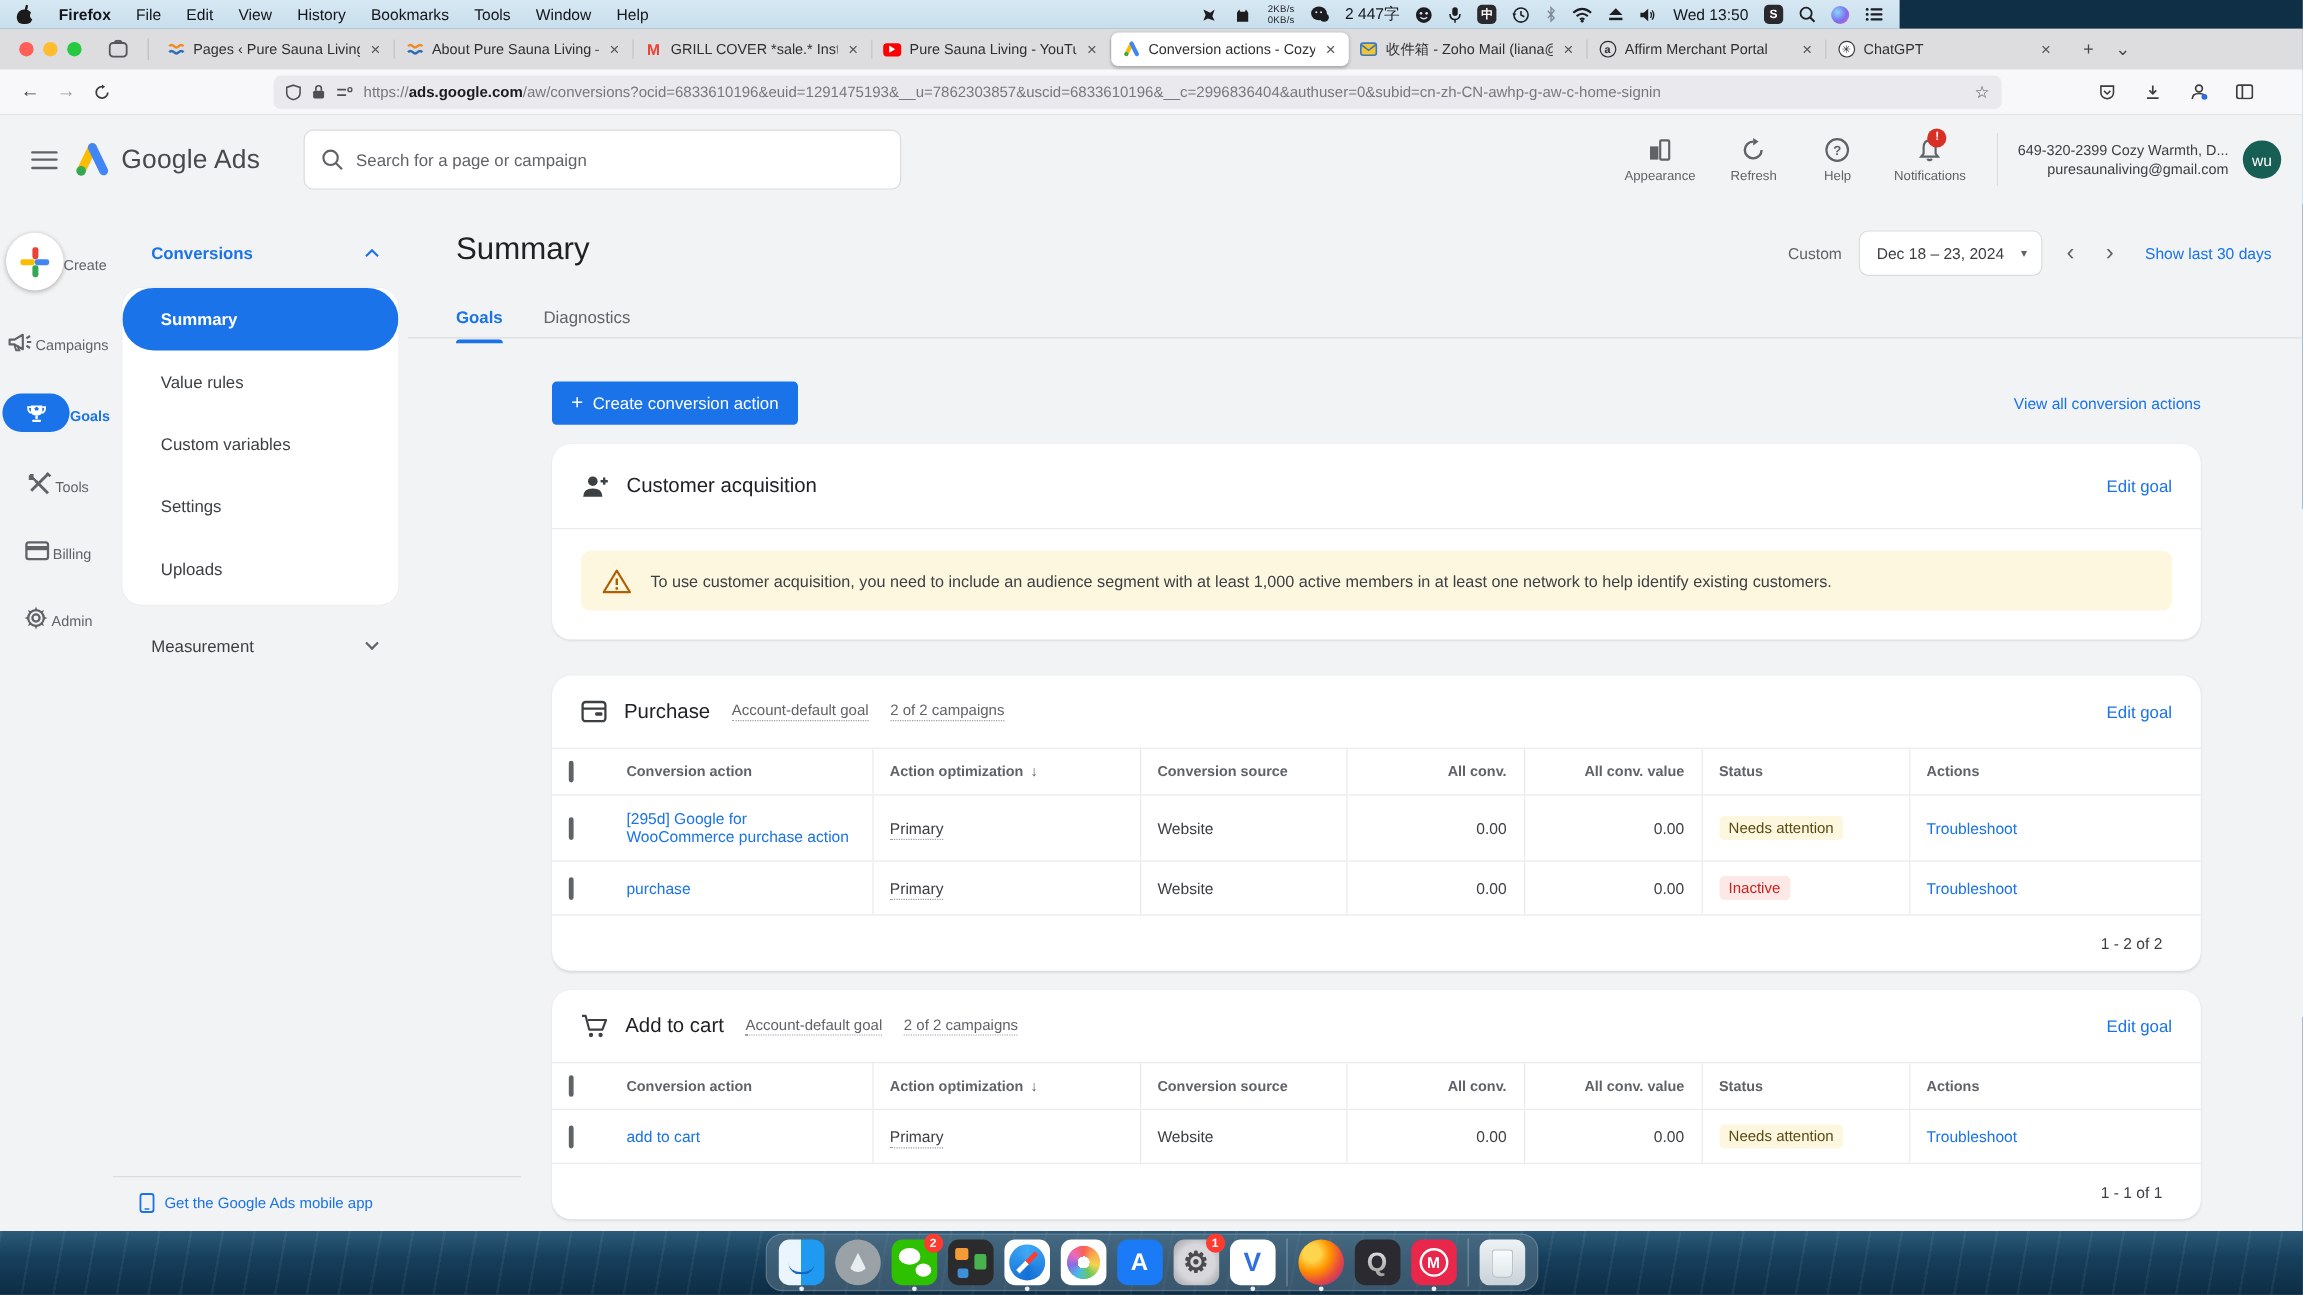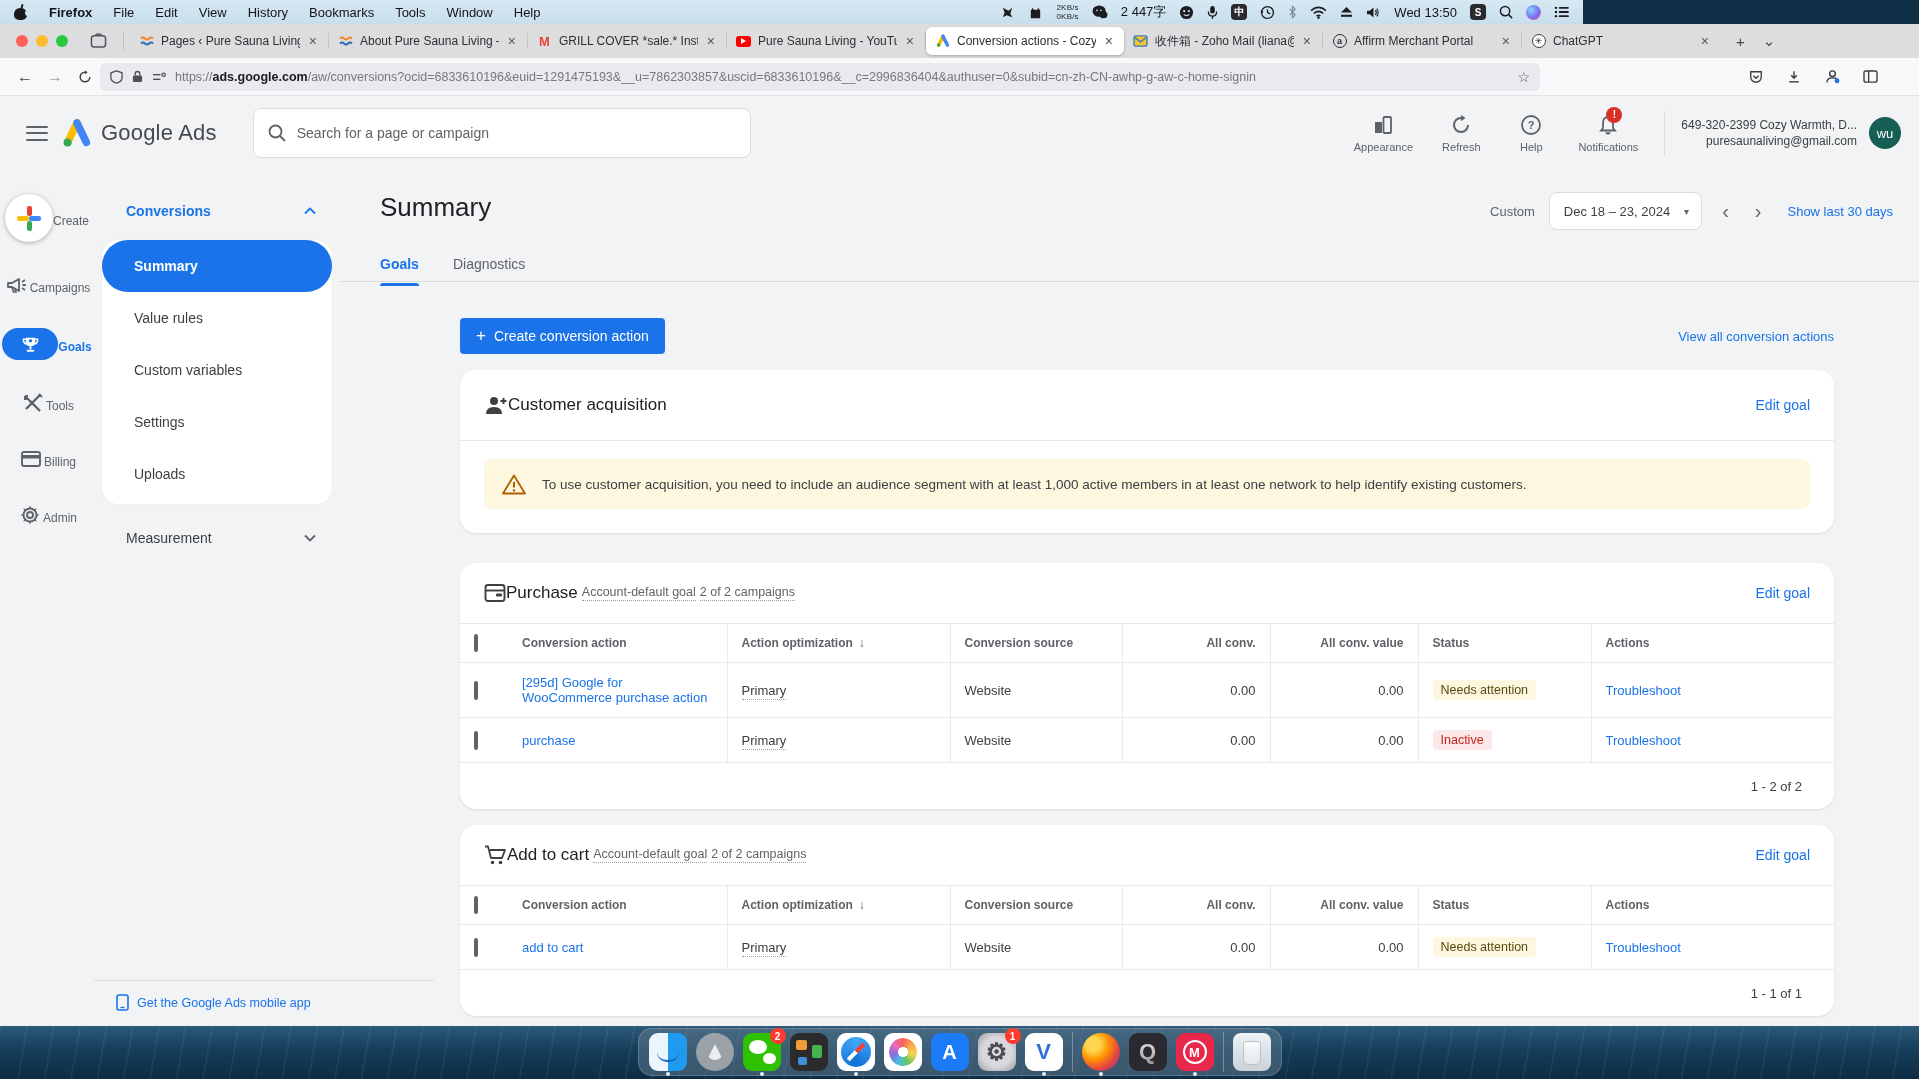--- a/index.html
+++ b/index.html
@@ -47,21 +47,21 @@
   .fav-yt:after { content:""; position:absolute; left:5px; top:2.5px; border-left:5px solid #fff; border-top:3px solid transparent; border-bottom:3px solid transparent; }
   .fav-affirm { width:14px; height:14px; border:1.4px solid #2b2b30; border-radius:50%;
     font-size:9px; display:flex; align-items:center; justify-content:center; color:#2b2b30; font-weight:700; }
   .fav-gpt { width:14px; height:14px; border-radius:50%; background:#fff; border:1px solid #3b3b40;
     display:flex; align-items:center; justify-content:center; font-size:9px; color:#2b2b30; }
   .newtab-btns { display:flex; align-items:center; gap:18px; margin-left:16px; color:#45454a; font-size:15px; }
 
   .navbar { height:38px; background:#f8f8fa; border-bottom:1px solid #e3e3e6; display:flex; align-items:center; padding:0 10px; }
   .nav-ic { width:30px; height:28px; display:flex; align-items:center; justify-content:center; color:#3c3c41; font-size:16px; border-radius:4px; }
   .nav-ic.dim { color:#9c9ca3; }
-  .urlfield { width:1440px; height:28px; background:#e9e9ee; border-radius:6px;
+  .urlfield { margin-left:128px; width:1440px; height:28px; background:#e9e9ee; border-radius:6px;
     display:flex; align-items:center; padding:0 10px; gap:9px; }
   .urlfield .ic { color:#4f4f55; }
   .url-text { flex:1; font-size:12.5px; color:#77777d; white-space:nowrap; overflow:hidden; }
   .url-text .dom { color:#1c1c20; font-weight:600; }
   .url-star { color:#4f4f55; font-size:14px; }
   .nav-right { margin-left:auto; display:flex; align-items:center; gap:8px; }
   .hamb { width:16px; height:12px; display:flex; flex-direction:column; justify-content:space-between; }
   .hamb i { height:2px; background:currentColor; border-radius:1px; }
 
   
@@ -132,21 +132,21 @@
   .mtab.on:after { content:""; position:absolute; left:0; right:0; bottom:0; height:3px; background:#1a73e8; border-radius:3px 3px 0 0; }
   .main-divider { position:absolute; left:0; right:0; top:111px; height:1px; background:#dadce0; }
 
   .cards { position:absolute; top:112px; bottom:0; left:0; right:0; overflow:hidden; padding:36px 0 0 120px; }
   .actions-row { display:flex; align-items:center; width:1374px; }
   .btn-primary { height:36px; background:#1a73e8; color:#fff; border:none; border-radius:4px;
     font-size:14px; font-family:"Liberation Sans",sans-serif; padding:0 16px; display:flex; align-items:center; gap:8px; }
   .view-all { margin-left:auto; font-size:13px; color:#1a73e8; }
 
   .card { width:1374px; background:#fff; border-radius:16px; margin-top:16px; box-shadow:0 1px 2px rgba(60,64,67,.12); }
-  .card-head { height:60px; display:flex; align-items:center; padding:0 24px; }
+  .card-head { height:60px; display:flex; align-items:center; padding:0 24px; gap:14px; }
   .card-title { font-size:17px; font-weight:500; color:#202124; }
   .goal-tag { font-size:12.5px; color:#5f6368; border-bottom:1px dotted #9aa0a6; padding-bottom:1px; margin-left:4px; }
   .edit-goal { margin-left:auto; font-size:14px; color:#1a73e8; }
   .card-ic { color:#3c4043; }
   .card-divider { height:1px; background:#e8eaed; }
   .warn-wrap { padding:18px 24px 24px 24px; }
   .warn-banner { background:#fef7e0; border-radius:8px; min-height:50px; display:flex; align-items:center;
     gap:16px; padding:10px 18px; }
   .warn-banner .msg { font-size:13.5px; color:#3c4043; }
 

